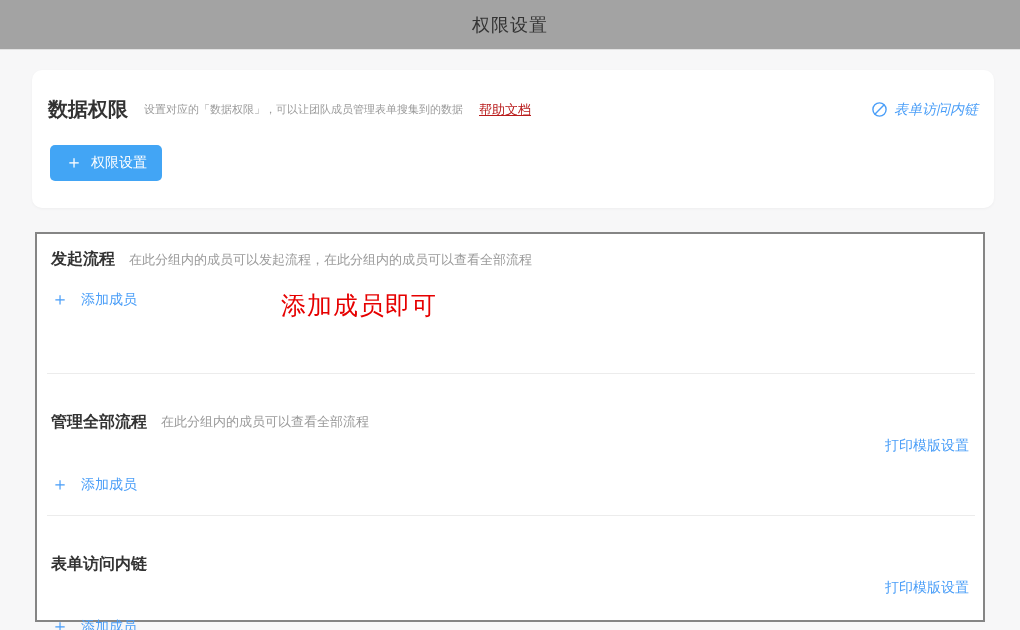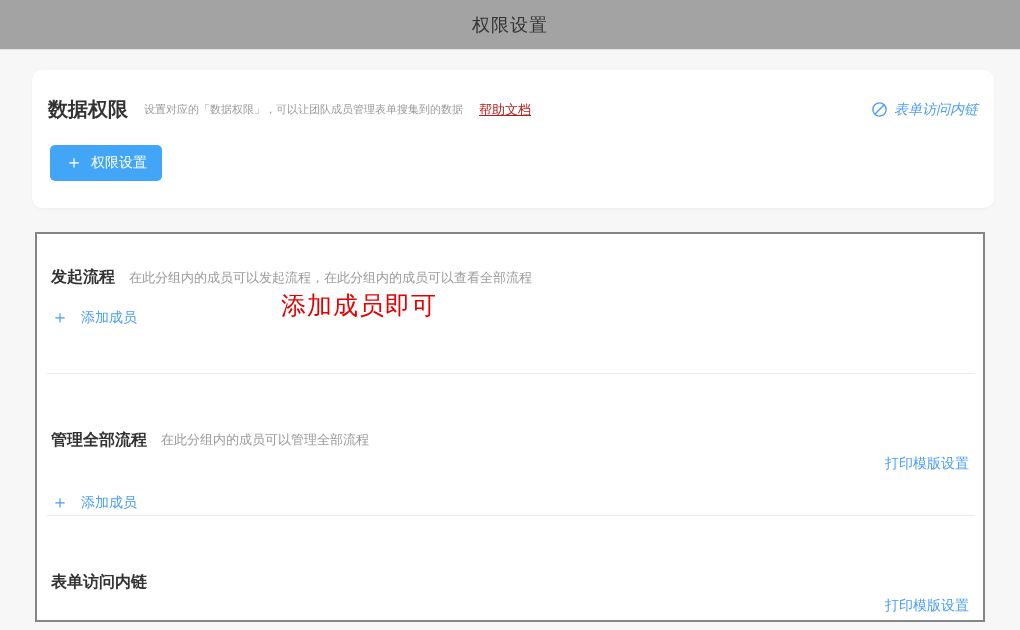--- a/index.html
+++ b/index.html
@@ -89,21 +89,21 @@
     margin-top: -2px;
   }
   
   .groups-box {
     margin: 24px 35px 0 35px;
     border: 2px solid #858585;
     background: #ffffff;
   }
   .group {
     position: relative;
-    padding: 33px 14px 0 14px;
+    padding: 15px 14px 0 14px;
   }
   .group-1 { height: 139px; }
   .group-2 { height: 141px; }
   .group-3 { height: 104px; }
   .divider {
     height: 1px;
     background: #ececec;
     margin: 0 8px 0 10px;
   }
   .group-head {
@@ -194,21 +194,21 @@
       <span>添加成员</span>
     </div>
     <span class="annotation">添加成员即可</span>
   </div>
 
   <div class="divider"></div>
 
   <div class="group group-2">
     <div class="group-head">
       <span class="group-title">管理全部流程</span>
-      <span class="group-desc">在此分组内的成员可以管理全部流程</span>
+      <span class="group-desc">在此分组内的成员可以查看全部流程</span>
       <a class="print-link">打印模版设置</a>
     </div>
     <div class="add-row">
       <span class="add-plus">＋</span>
       <span>添加成员</span>
     </div>
   </div>
 
   <div class="divider"></div>
 

